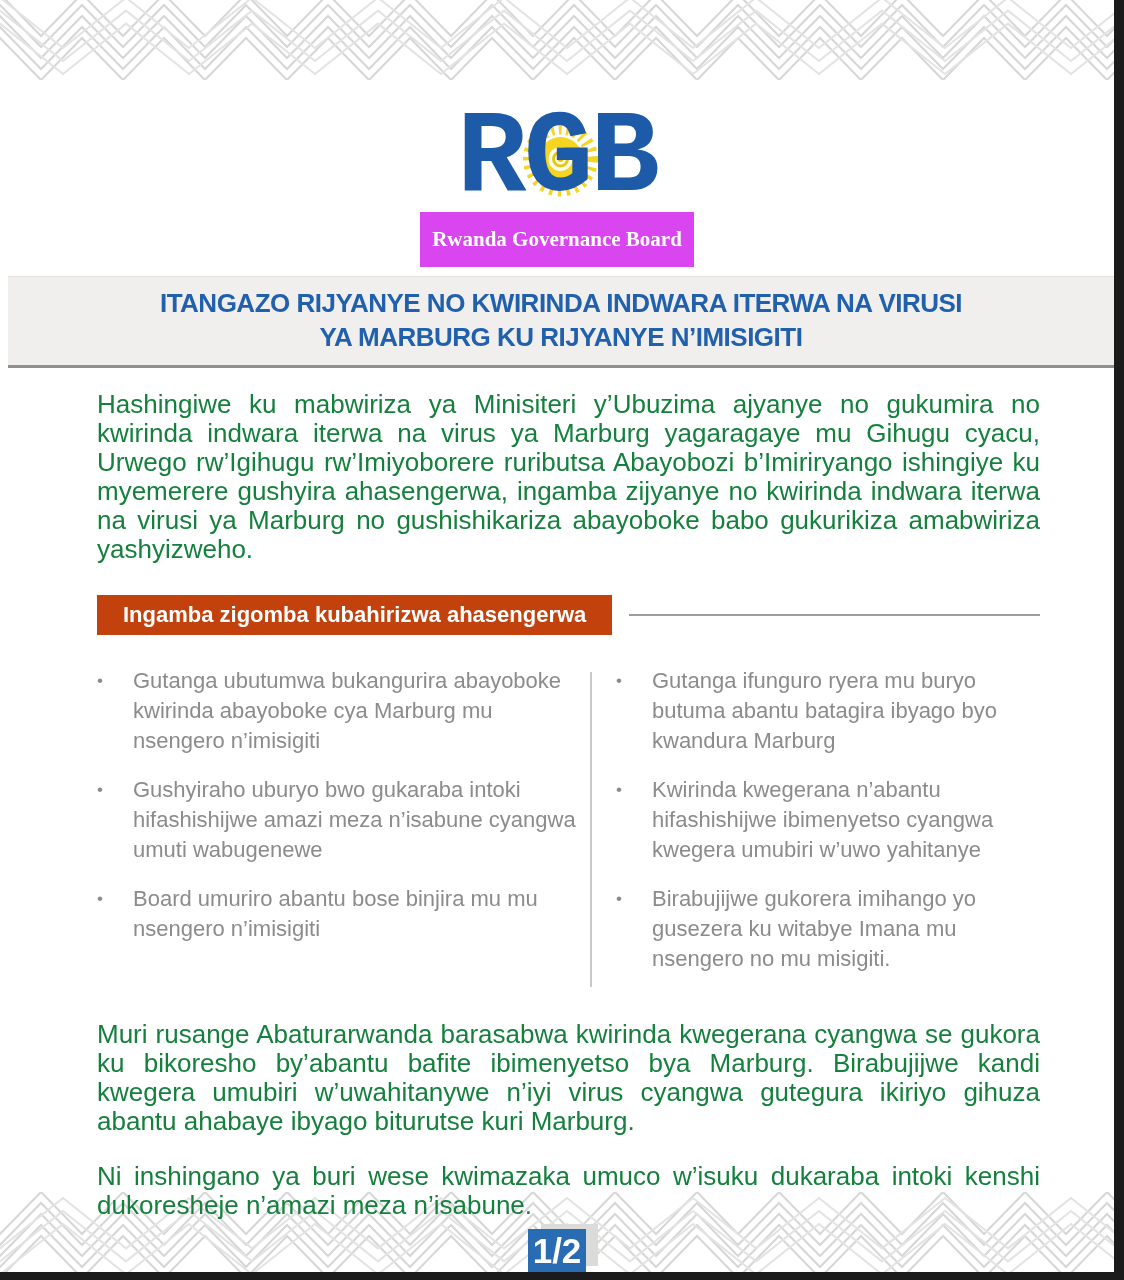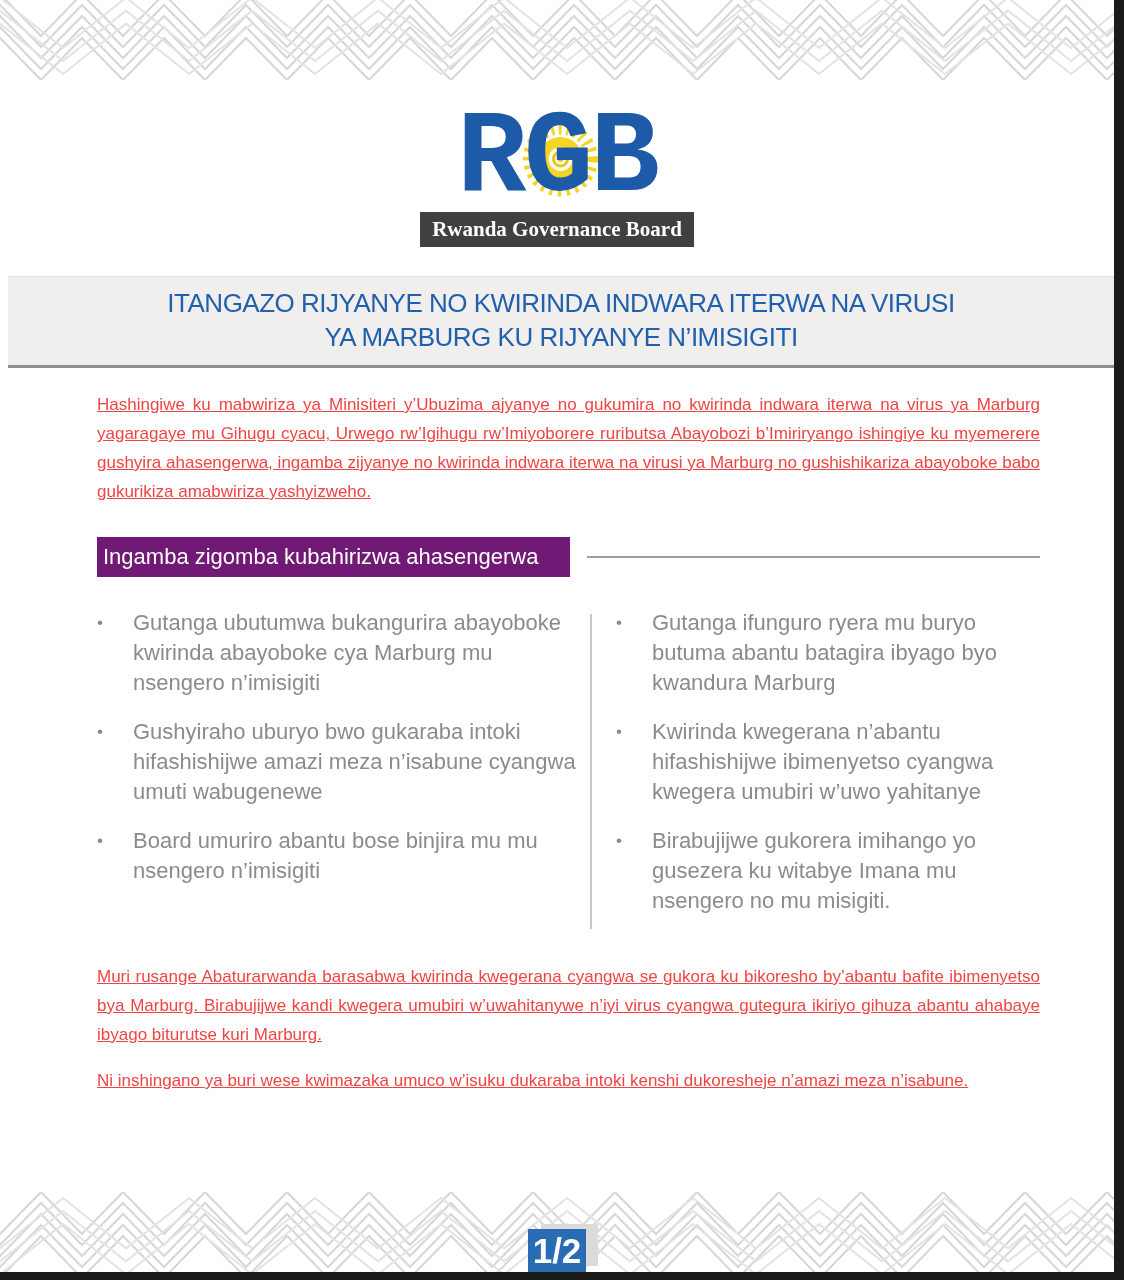--- a/index.html
+++ b/index.html
@@ -17,48 +17,48 @@
   
   .logo-block{position:absolute;top:110px;left:0;right:10px;text-align:center;z-index:2;}
   .rgb-word{
     position:relative;display:inline-block;
     font-family:Liberation Mono, monospace;font-weight:bold;
     font-size:116px;line-height:98px;color:#1d5ba8;letter-spacing:-3px;
   }
   .rgb-word .letters{position:relative;z-index:1;}
   .sun{position:absolute;left:50%;top:50%;transform:translate(-46%,-50%);width:88px;height:88px;z-index:0;}
   .banner{
-    display:inline-block;background:#404040;color:#ffffff;
+    display:inline-block;background:#d946ef;color:#ffffff;
     font-family:"Liberation Serif","DejaVu Serif",serif;font-weight:bold;
-    font-size:21px;line-height:25px;padding:5px 12px;margin-top:4px;
+    font-size:21px;line-height:25px;padding:15px 12px;margin-top:4px;
   }
   
   .titlebar{
     position:absolute;top:276px;left:8px;right:10px;background:#f1efee;
     border-top:1px solid #e2e0df;border-bottom:3px solid #8f8f8f;
     text-align:center;padding:9px 0 11px;z-index:2;
   }
-  .title-line{color:#2060ac;font-weight:normal;font-size:26px;line-height:34px;letter-spacing:-0.5px;}
+  .title-line{color:#2060ac;font-weight:bold;font-size:26px;line-height:34px;letter-spacing:-0.5px;}
   
   .content{position:absolute;top:390px;left:97px;width:943px;z-index:2;}
-  .body-par{margin:0;color:#ef4444;font-size:17px;line-height:29px;text-align:justify;text-decoration:underline;}
+  .body-par{margin:0;color:#15803d;font-size:26px;line-height:29px;text-align:justify;}
   .section-head{display:flex;align-items:center;margin-top:31px;}
   .section-box{
-    background:#701a75;color:#ffffff;font-weight:normal;font-size:22px;line-height:26px;
-    padding:7px 6px;min-width:461px;box-sizing:content-box;
+    background:#c2410c;color:#ffffff;font-weight:bold;font-size:22px;line-height:26px;
+    padding:7px 26px;min-width:461px;box-sizing:content-box;
   }
   .section-rule{flex:1;height:2px;background:#9d9d9d;margin-left:17px;}
   .columns{display:flex;margin-top:31px;min-height:268px;}
   .col-left{width:480px;flex:none;}
   .col-divider{width:2px;background:#c9c9c9;margin:6px 0 6px 13px;flex:none;}
   .col-right{flex:1;padding-left:24px;}
   .bullet-item{display:flex;margin-bottom:19px;color:#8b8b8b;font-size:22px;line-height:30px;}
   .bullet-dot{flex:none;width:36px;font-size:17px;line-height:30px;color:#8b8b8b;}
   .closing-1{margin-top:27px;}
-  .closing-2{margin-top:17px;}
+  .closing-2{margin-top:26px;}
   
   .pagebox-shadow{position:absolute;left:541px;bottom:14px;width:57px;height:42px;background:#dbdbd9;z-index:30;}
   .pagebox{
     position:absolute;left:528px;bottom:8px;width:58px;height:43px;background:#2a6cb4;
     color:#ffffff;font-weight:bold;font-size:35px;line-height:43px;text-align:center;z-index:31;
   }
 </style>
 </head>
 <body>
 

